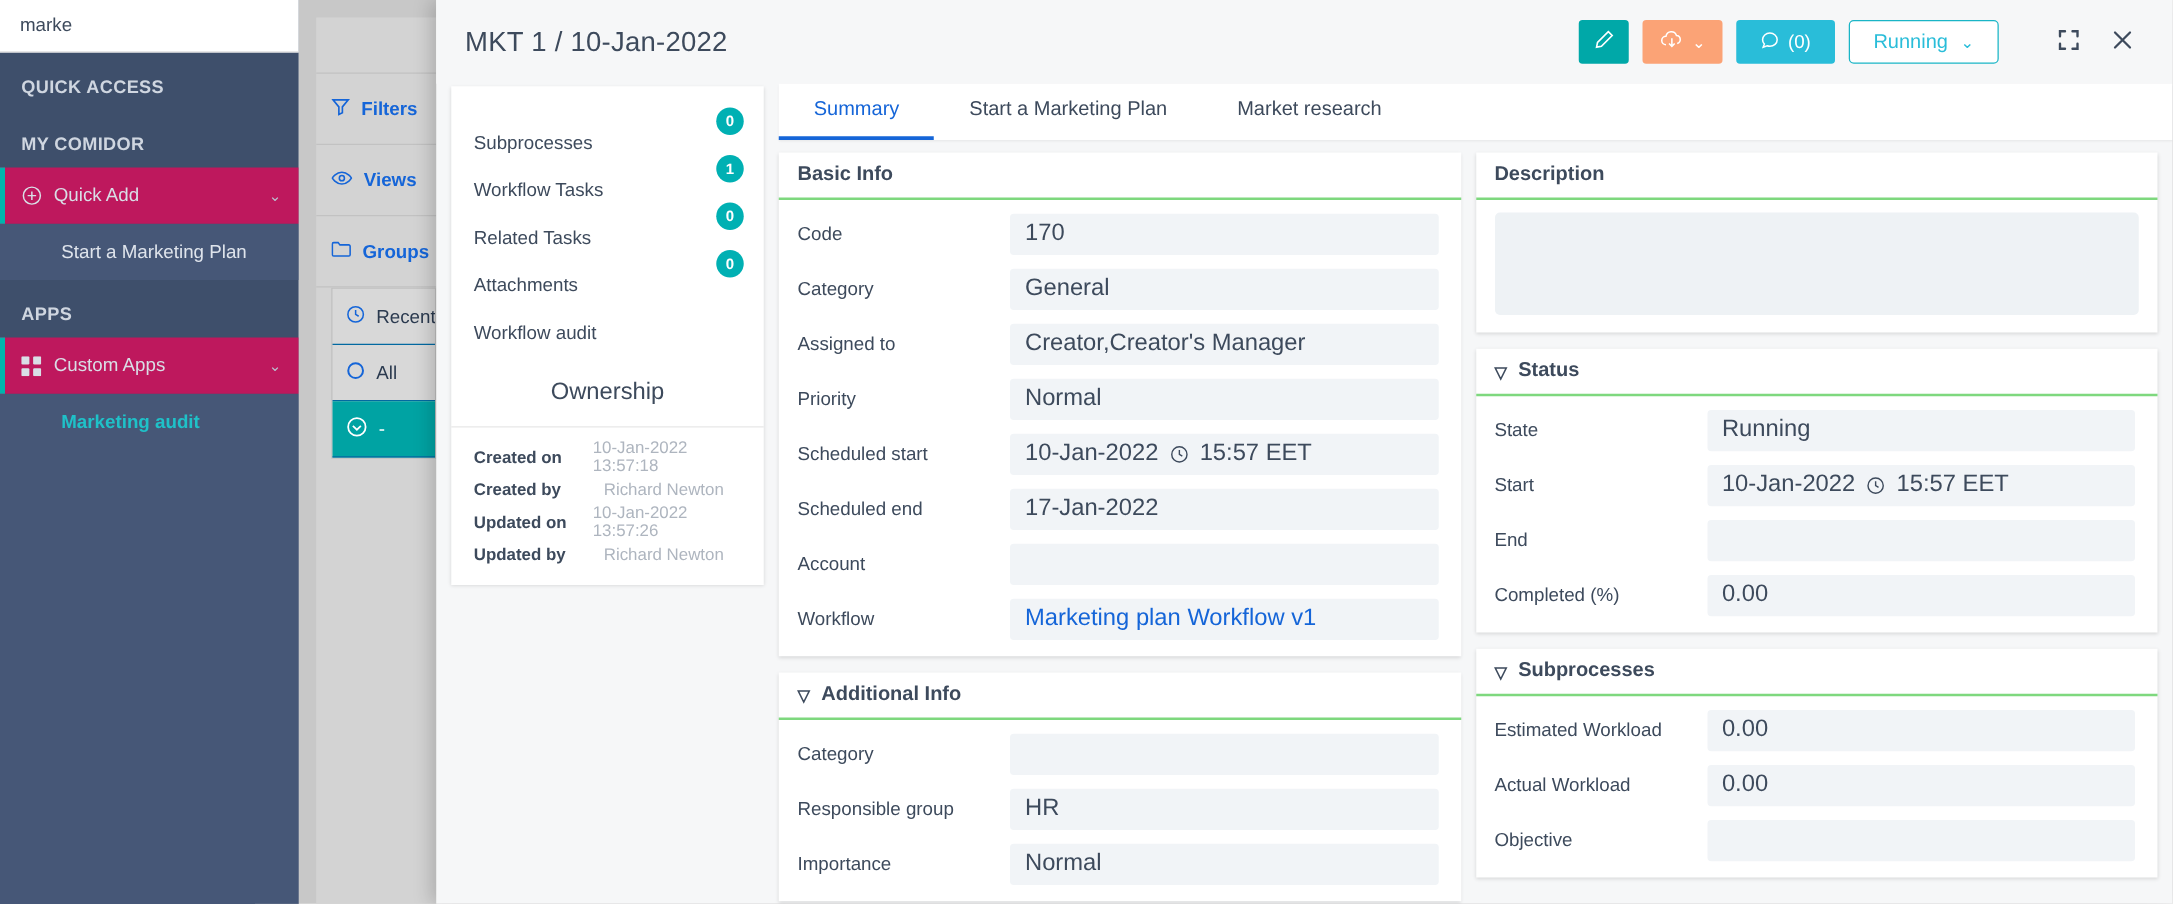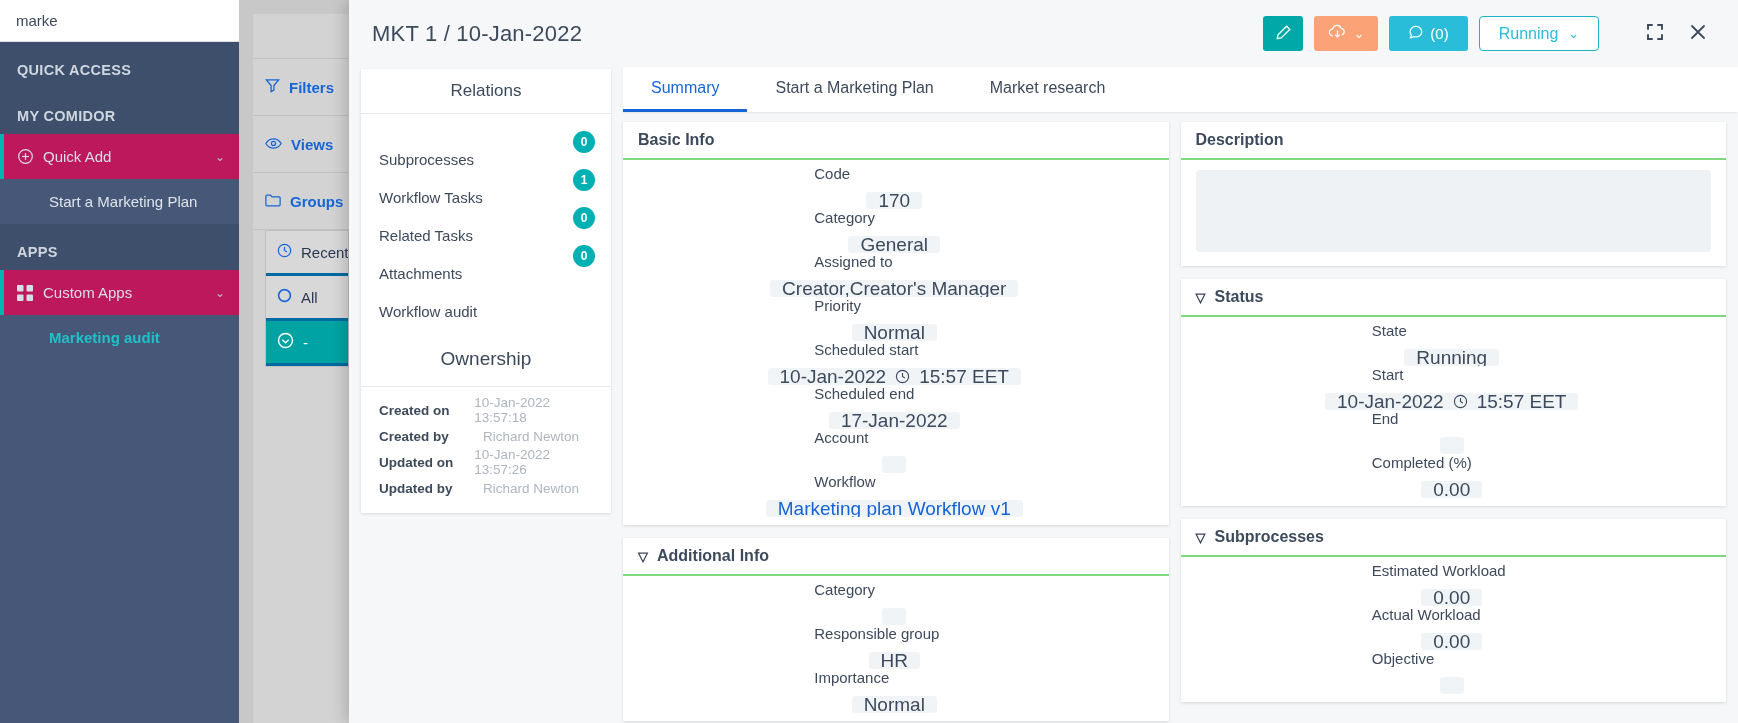--- a/index.html
+++ b/index.html
@@ -76,21 +76,21 @@
   }
   .bg-row.first { border-bottom: 1px solid #c2c2c2; height: 45px; }
   .bg-group {
     margin: 0 0 0 12px; background: #d8d8d8;
     border: 1px solid #c0c0c0;
   }
   .bg-grow {
     height: 45px; display: flex; align-items: center;
     gap: 9px; padding-left: 11px;
     color: #2b3a4f; font-size: 15px;
-    border-bottom: 3px solid #0369a1;
+    border-bottom: 1px solid #0369a1;
     white-space: nowrap; overflow: hidden;
   }
   .bg-grow.sel { background: #00a3a3; color: #ffffff; }
 
   
   .modal {
     position: absolute; left: 349px; top: 0;
     width: 1389px; height: 723px;
     background: #f6f7f8;
     box-shadow: -4px 0 14px rgba(0,0,0,.18);
@@ -190,21 +190,21 @@
   .sect { background: #fff; box-shadow: 0 1px 3px rgba(0,0,0,.13); }
   .sect-head {
     height: 38px; display: flex; align-items: center; gap: 9px;
     padding: 0 0 0 15px;
     font-size: 16px; font-weight: bold; color: #3d4a5c;
     border-bottom: 2px solid #7ed87e;
   }
   .tri { font-size: 13px; color: #3d4a5c; }
   .f-row {
     display: flex; align-items: center;
-    height: 44px; padding: 0 18px 0 15px; gap: 10px; flex-direction: column;
+    height: 44px; padding: 0 18px 0 15px; gap: 10px;
   }
   .f-lab { width: 160px; font-size: 15px; color: #3d4a5c; flex: none; }
   .f-val {
     flex: 1; height: 33px; background: #f1f4f7; border-radius: 3px;
     display: flex; align-items: center; gap: 9px;
     padding: 0 12px; font-size: 19px; color: #3d4a5c;
     overflow: hidden; white-space: nowrap;
   }
   .f-val.link { color: #1565d8; }
   .desc-box {
@@ -376,21 +376,20 @@
             </svg>
           </span>
         </button>
       </div>
     </div>
 
     <div class="modal-body">
 
       <div class="rel-col">
         <div class="card">
-          <div class="rel-title">Relations</div>
           <div style="padding:9px 0 10px 0">
             <div class="rel-row">
               <span class="rl">Subprocesses</span>
               <span class="badge">0</span>
             </div>
             <div class="rel-row">
               <span class="rl">Workflow Tasks</span>
               <span class="badge">1</span>
             </div>
             <div class="rel-row">

